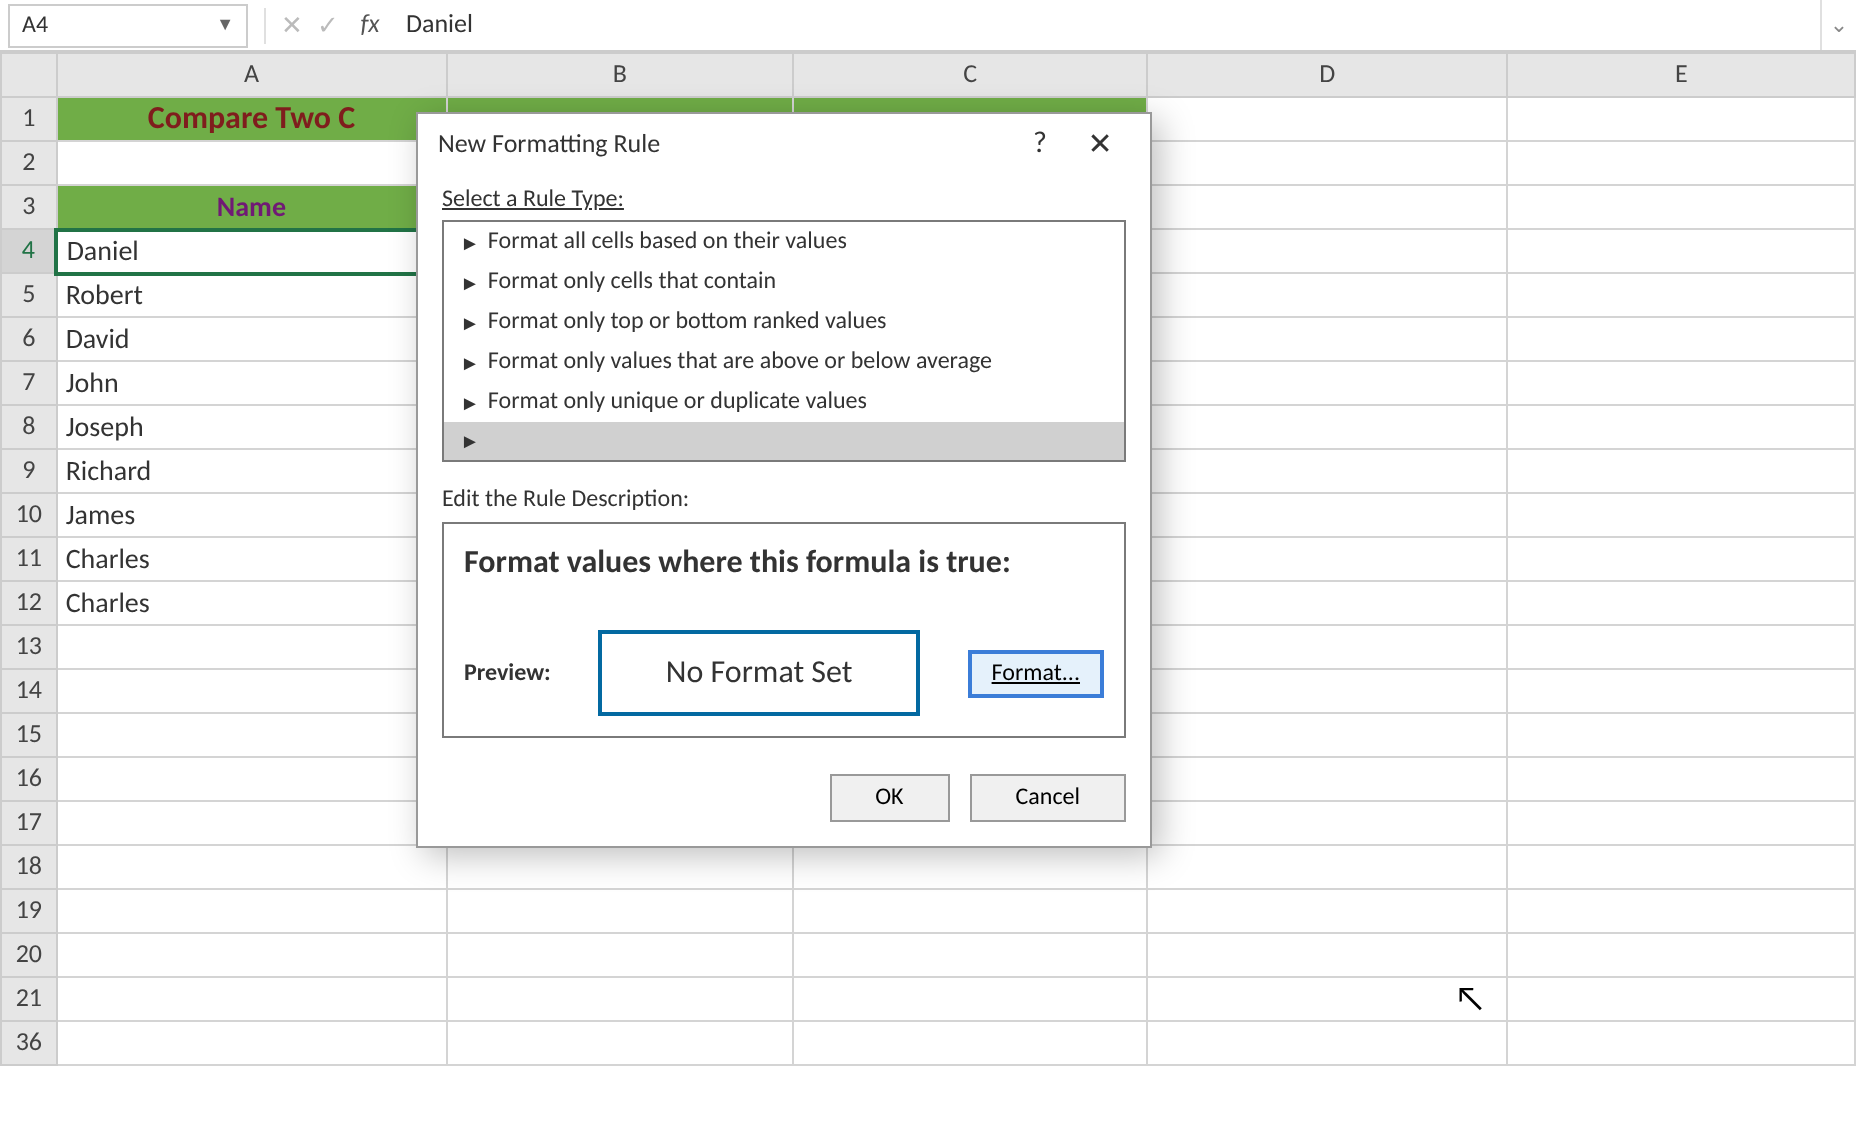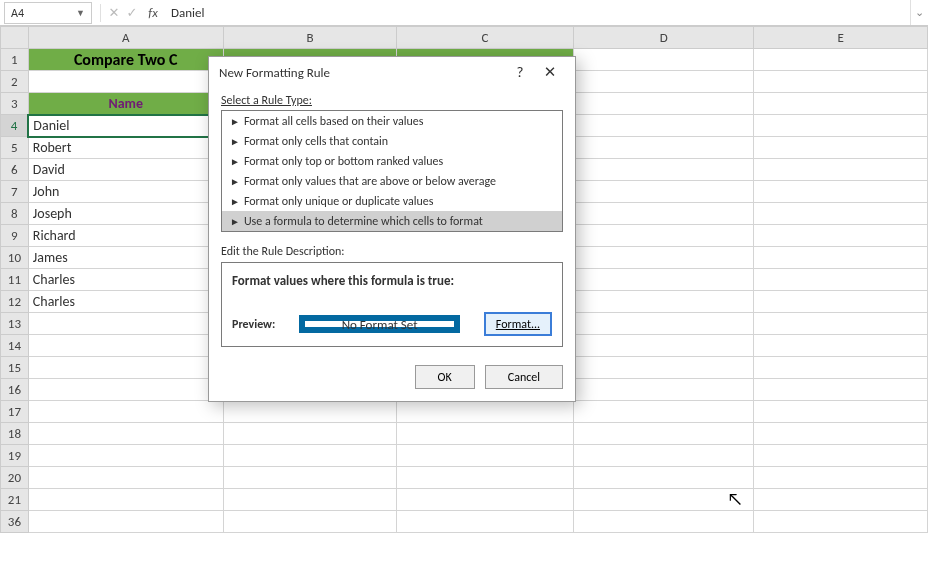--- a/index.html
+++ b/index.html
@@ -1,60 +1,60 @@
 <!DOCTYPE html>
 <html><head>
 <meta charset="utf-8">
 <style>
   * { box-sizing: border-box; margin: 0; padding: 0; font-family: Calibri, Arial, sans-serif; }
   body { background: #fff; font-size: 14px; color: #333; width: 928px; height: 566px; overflow: hidden; position: relative; }
 
   
   .formula-bar { display: flex; align-items: center; height: 26px; border-bottom: 1px solid #ccc; background: #fff; }
-  .name-box { width: 88px; height: 22px; border: 1px solid #ccc; background: #fff; margin: 2px 4px; display: flex; align-items: center; padding: 0 6px; font-size: 12px; }
+  .name-box { width: 120px; height: 22px; border: 1px solid #ccc; background: #fff; margin: 2px 4px; display: flex; align-items: center; padding: 0 6px; font-size: 12px; }
   .name-box .dd { margin-left: auto; font-size: 9px; color: #666; }
   .fb-sep { width: 1px; height: 18px; background: #e0e0e0; margin: 0 4px; }
   .fb-icon { width: 18px; text-align: center; color: #bbb; font-size: 13px; }
   .fb-fx { width: 24px; text-align: center; font-style: italic; font-size: 13px; color: #555; }
   .fb-input { flex: 1; padding: 0 6px; font-size: 13px; color: #333; }
   .fb-expand { width: 18px; text-align: center; color: #888; font-size: 11px; border-left: 1px solid #e0e0e0; height: 100%; display:flex; align-items:center; justify-content:center; }
 
   
   .sheet { position: relative; }
   .sheet table { border-collapse: collapse; table-layout: fixed; }
   .corner { width: 30px; height: 22px; background: #e6e6e6; border: 1px solid #ccc; }
   .col-head { height: 22px; background: #e6e6e6; border: 1px solid #ccc; text-align: center; font-size: 13px; color: #444; }
   .row-head { width: 30px; background: #e6e6e6; border: 1px solid #ccc; text-align: center; font-size: 13px; color: #444; }
   .row-head.active { background: #d4d4d4; color: #217346; }
   .cell { border: 1px solid #d4d4d4; height: 22px; padding: 0 4px; font-size: 14px; color: #333; overflow: hidden; white-space: nowrap; }
   .colA { width: 208px; } .colB { width: 200px; } .colC { width: 200px; } .colD { width: 208px; } .colE { width: 200px; }
-  .title-row .cell { background: #70ad47; color: #000000; font-weight: bold; text-align: center; font-size: 16px; }
+  .title-row .cell { background: #70ad47; color: #7f1d1d; font-weight: bold; text-align: center; font-size: 16px; }
   .header-row .cell { background: #70ad47; color: #701a75; font-weight: bold; text-align: center; }
   .cursor-cell { border: 2px solid #217346 !important; }
 
   
   .dialog { position: absolute; left: 208px; top: 56px; width: 368px; background: #fff; border: 1px solid #999; box-shadow: 4px 4px 16px rgba(0,0,0,0.25); }
   .dialog-title { display: flex; align-items: center; height: 30px; padding: 0 10px; font-size: 13px; }
   .dialog-title .spacer { flex: 1; }
   .dlg-help, .dlg-close { width: 30px; text-align: center; font-size: 15px; cursor: pointer; color: #333; }
   .dlg-body { padding: 6px 12px 12px 12px; font-size: 12px; }
   .rule-label { font-size: 12px; margin-bottom: 3px; text-decoration: underline; }
   .rule-list { border: 1px solid #7a7a7a; background: #fff; }
   .rule-item { padding: 3px 8px; font-size: 12px; display:flex; align-items:center; gap:4px; }
   .rule-item .arrow { font-size: 10px; }
   .rule-item.selected { background: #d0d0d0; }
   .edit-label { font-size: 12px; margin: 12px 0 4px 0; }
   .desc-box { border: 1px solid #7a7a7a; padding: 10px; }
-  .desc-heading { font-size: 13px; font-weight: bold; margin-bottom: 0; }
+  .desc-heading { font-size: 16px; font-weight: bold; margin-bottom: 0; }
   .formula-row { display: flex; gap: 4px; }
   .formula-input { flex: 1; border: 1px solid #7a7a7a; padding: 3px 6px; font-size: 12px; height: 22px; font-family: Calibri, Arial, sans-serif; }
   .range-btn { width: 22px; height: 22px; border: 1px solid #7a7a7a; background: #f0f0f0; display:flex; align-items:center; justify-content:center; font-size:11px; cursor:pointer; }
   .preview-row { display: flex; align-items: center; margin-top: 24px; gap: 24px; }
   .preview-lbl { font-size: 12px; font-weight: bold; }
-  .preview-box { flex: 1; border: 6px solid #0369a1; height: 18px; display: flex; align-items: center; justify-content: center; font-size: 13px; }
+  .preview-box { flex: 1; border: 2px solid #0369a1; height: 43px; display: flex; align-items: center; justify-content: center; font-size: 16px; }
   .format-btn { border: 2px solid #3b7dd8; background: #e5f1fb; padding: 3px 10px; font-size: 12px; cursor: pointer; text-decoration: underline; }
   .dlg-buttons { display: flex; justify-content: flex-end; gap: 10px; padding: 6px 12px 12px 28px; }
   .dlg-btn { border: 1px solid #999; background: #f0f0f0; padding: 4px 22px; font-size: 12px; cursor: pointer; }
 
   
   .mouse-cursor { position: absolute; left: 727px; top: 488px; font-size: 18px; color: #000; pointer-events: none; }
 </style>
 </head>
 <body>
 
@@ -287,21 +287,20 @@
       <div class="rule-item">
           <span class="arrow">►</span>
           <span>Format only values that are above or below average</span>
         </div>
       <div class="rule-item">
           <span class="arrow">►</span>
           <span>Format only unique or duplicate values</span>
         </div>
       <div class="rule-item selected">
           <span class="arrow">►</span>
-          <span>Use a formula to determine which cells to format</span>
         </div>
     </div>
     <div class="edit-label">Edit the Rule Description:</div>
     <div class="desc-box">
       <div class="desc-heading">Format values where this formula is true:</div>
       <div class="preview-row">
         <span class="preview-lbl">Preview:</span>
         <div class="preview-box">No Format Set</div>
         <button class="format-btn">Format...</button>
       </div>

